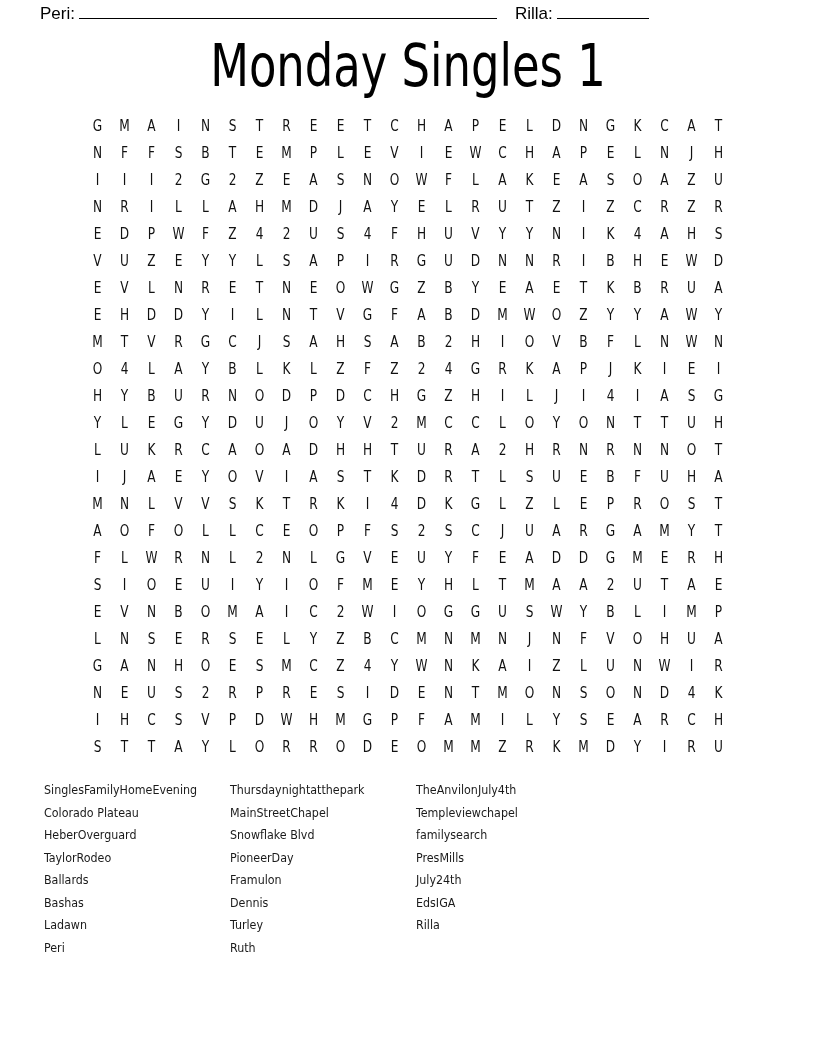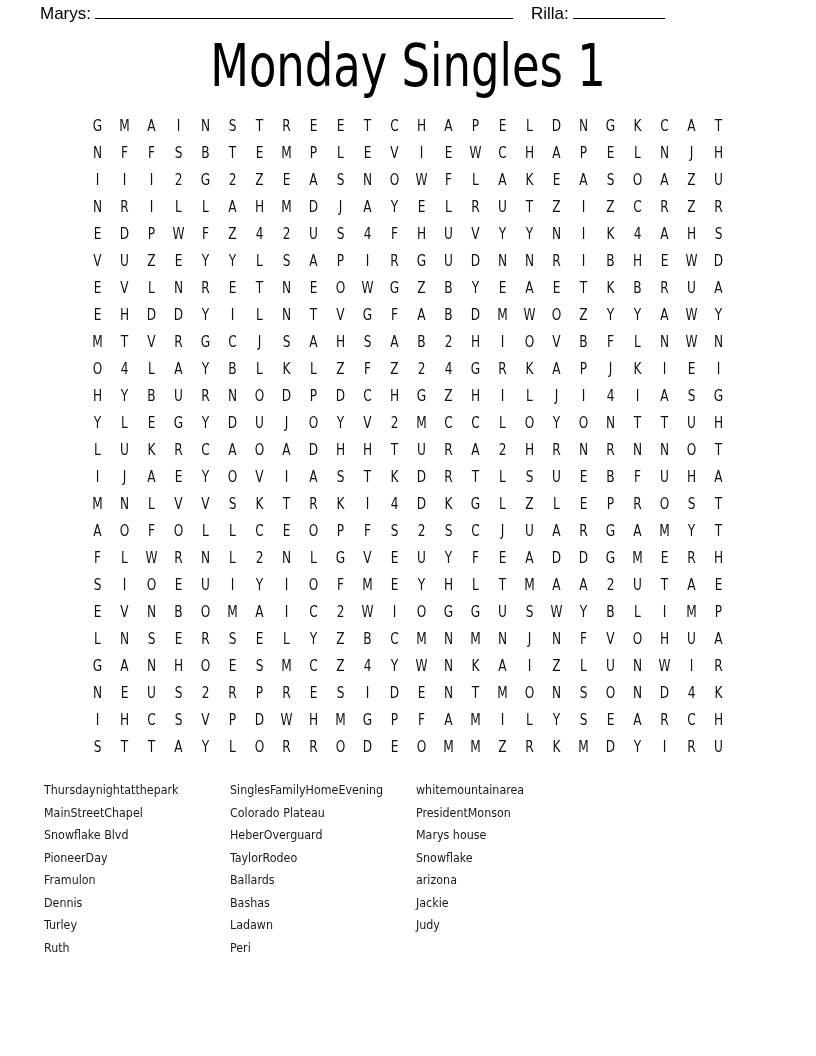--- a/index.html
+++ b/index.html
@@ -101,21 +101,21 @@
     color: #1a1a1a;
     white-space: nowrap;
     transform: scaleX(0.95);
     transform-origin: left center;
   }
 </style>
 </head>
 <body>
 
 <div class="header-row">
-  <span class="hdr-label">Marys:</span>
+  <span class="hdr-label">Peri:</span>
   <span class="hdr-rule rule-name"></span>
   <span class="hdr-gap"></span>
   <span class="hdr-label">Rilla:</span>
   <span class="hdr-rule rule-date"></span>
 </div>
 
 <div class="puzzle-title">Monday Singles 1</div>
 
 <div class="grid">
     <div class="cell">G</div>
@@ -690,42 +690,42 @@
     <div class="cell">K</div>
     <div class="cell">M</div>
     <div class="cell">D</div>
     <div class="cell">Y</div>
     <div class="cell">I</div>
     <div class="cell">R</div>
     <div class="cell">U</div>
   </div>
 
 <div class="wordlist">
+    <div class="word-col">
+      <div class="word-item">SinglesFamilyHomeEvening</div>
+      <div class="word-item">Colorado Plateau</div>
+      <div class="word-item">HeberOverguard</div>
+      <div class="word-item">TaylorRodeo</div>
+      <div class="word-item">Ballards</div>
+      <div class="word-item">Bashas</div>
+      <div class="word-item">Ladawn</div>
+      <div class="word-item">Peri</div>
+    </div>
     <div class="word-col">
       <div class="word-item">Thursdaynightatthepark</div>
       <div class="word-item">MainStreetChapel</div>
       <div class="word-item">Snowflake Blvd</div>
       <div class="word-item">PioneerDay</div>
       <div class="word-item">Framulon</div>
       <div class="word-item">Dennis</div>
       <div class="word-item">Turley</div>
       <div class="word-item">Ruth</div>
     </div>
     <div class="word-col">
-      <div class="word-item">SinglesFamilyHomeEvening</div>
-      <div class="word-item">Colorado Plateau</div>
-      <div class="word-item">HeberOverguard</div>
-      <div class="word-item">TaylorRodeo</div>
-      <div class="word-item">Ballards</div>
-      <div class="word-item">Bashas</div>
-      <div class="word-item">Ladawn</div>
-      <div class="word-item">Peri</div>
-    </div>
-    <div class="word-col">
-      <div class="word-item">whitemountainarea</div>
-      <div class="word-item">PresidentMonson</div>
-      <div class="word-item">Marys house</div>
-      <div class="word-item">Snowflake</div>
-      <div class="word-item">arizona</div>
-      <div class="word-item">Jackie</div>
-      <div class="word-item">Judy</div>
+      <div class="word-item">TheAnvilonJuly4th</div>
+      <div class="word-item">Templeviewchapel</div>
+      <div class="word-item">familysearch</div>
+      <div class="word-item">PresMills</div>
+      <div class="word-item">July24th</div>
+      <div class="word-item">EdsIGA</div>
+      <div class="word-item">Rilla</div>
     </div>
   </div>
 
 </body></html>

